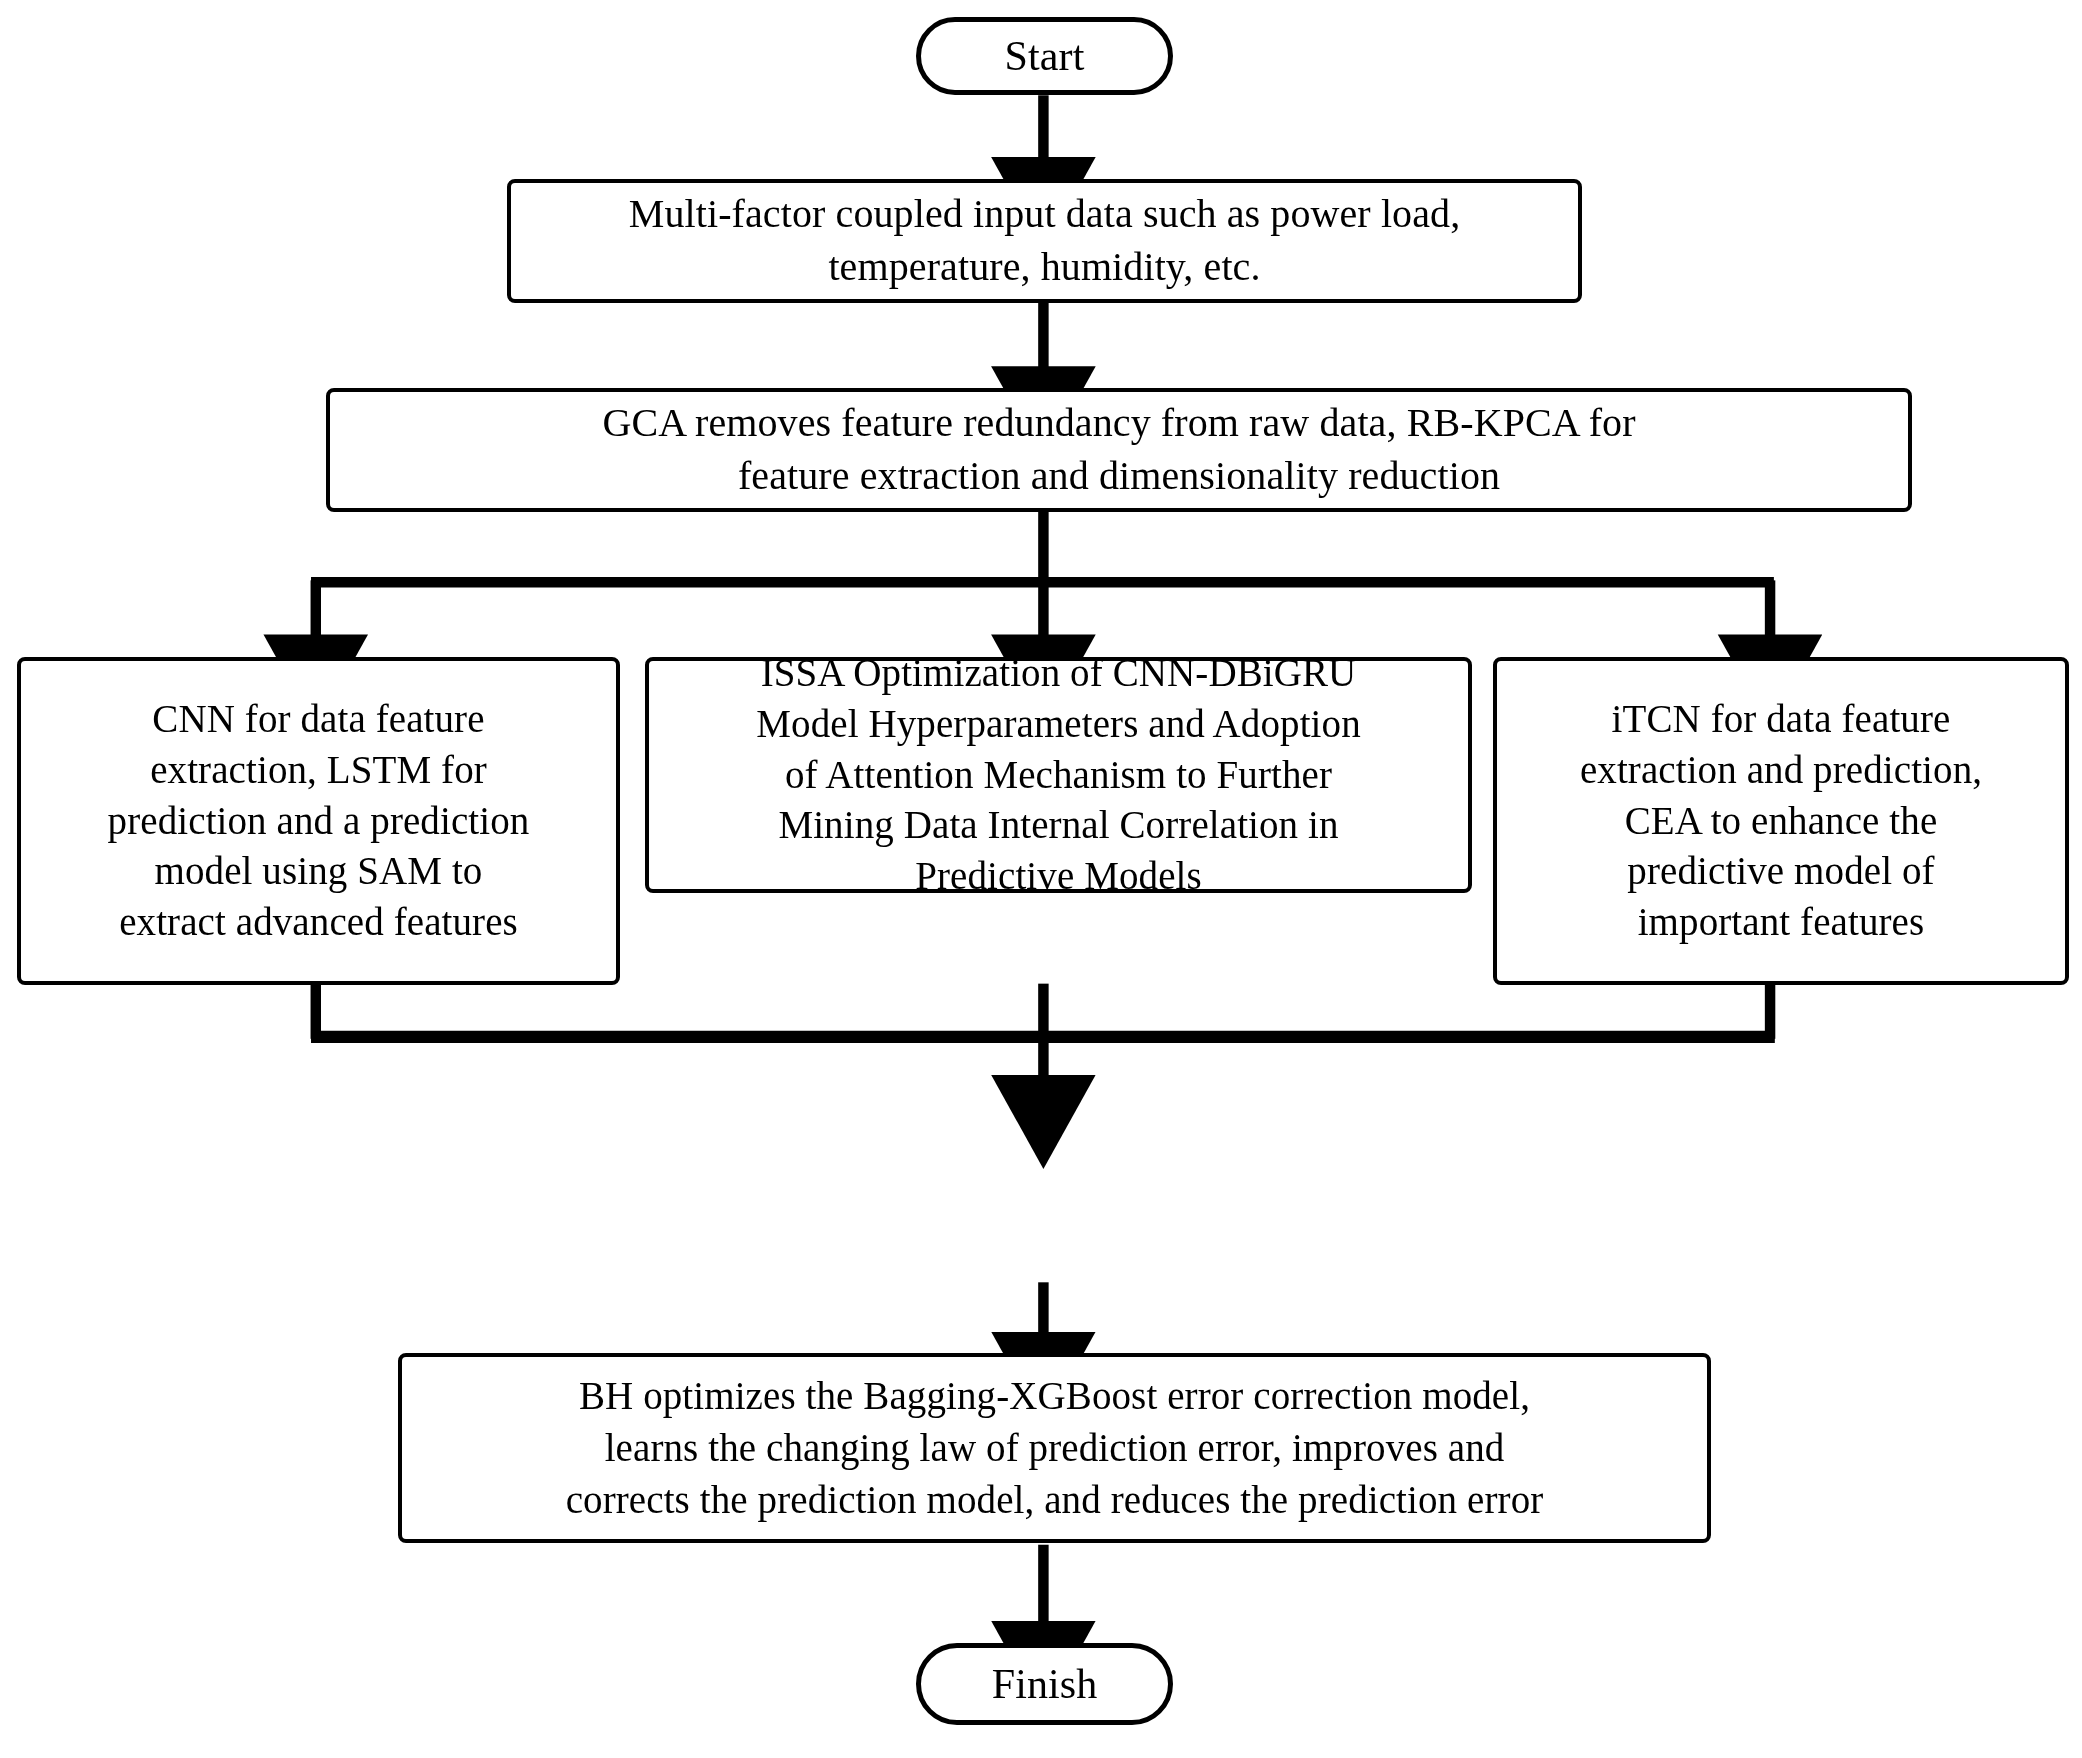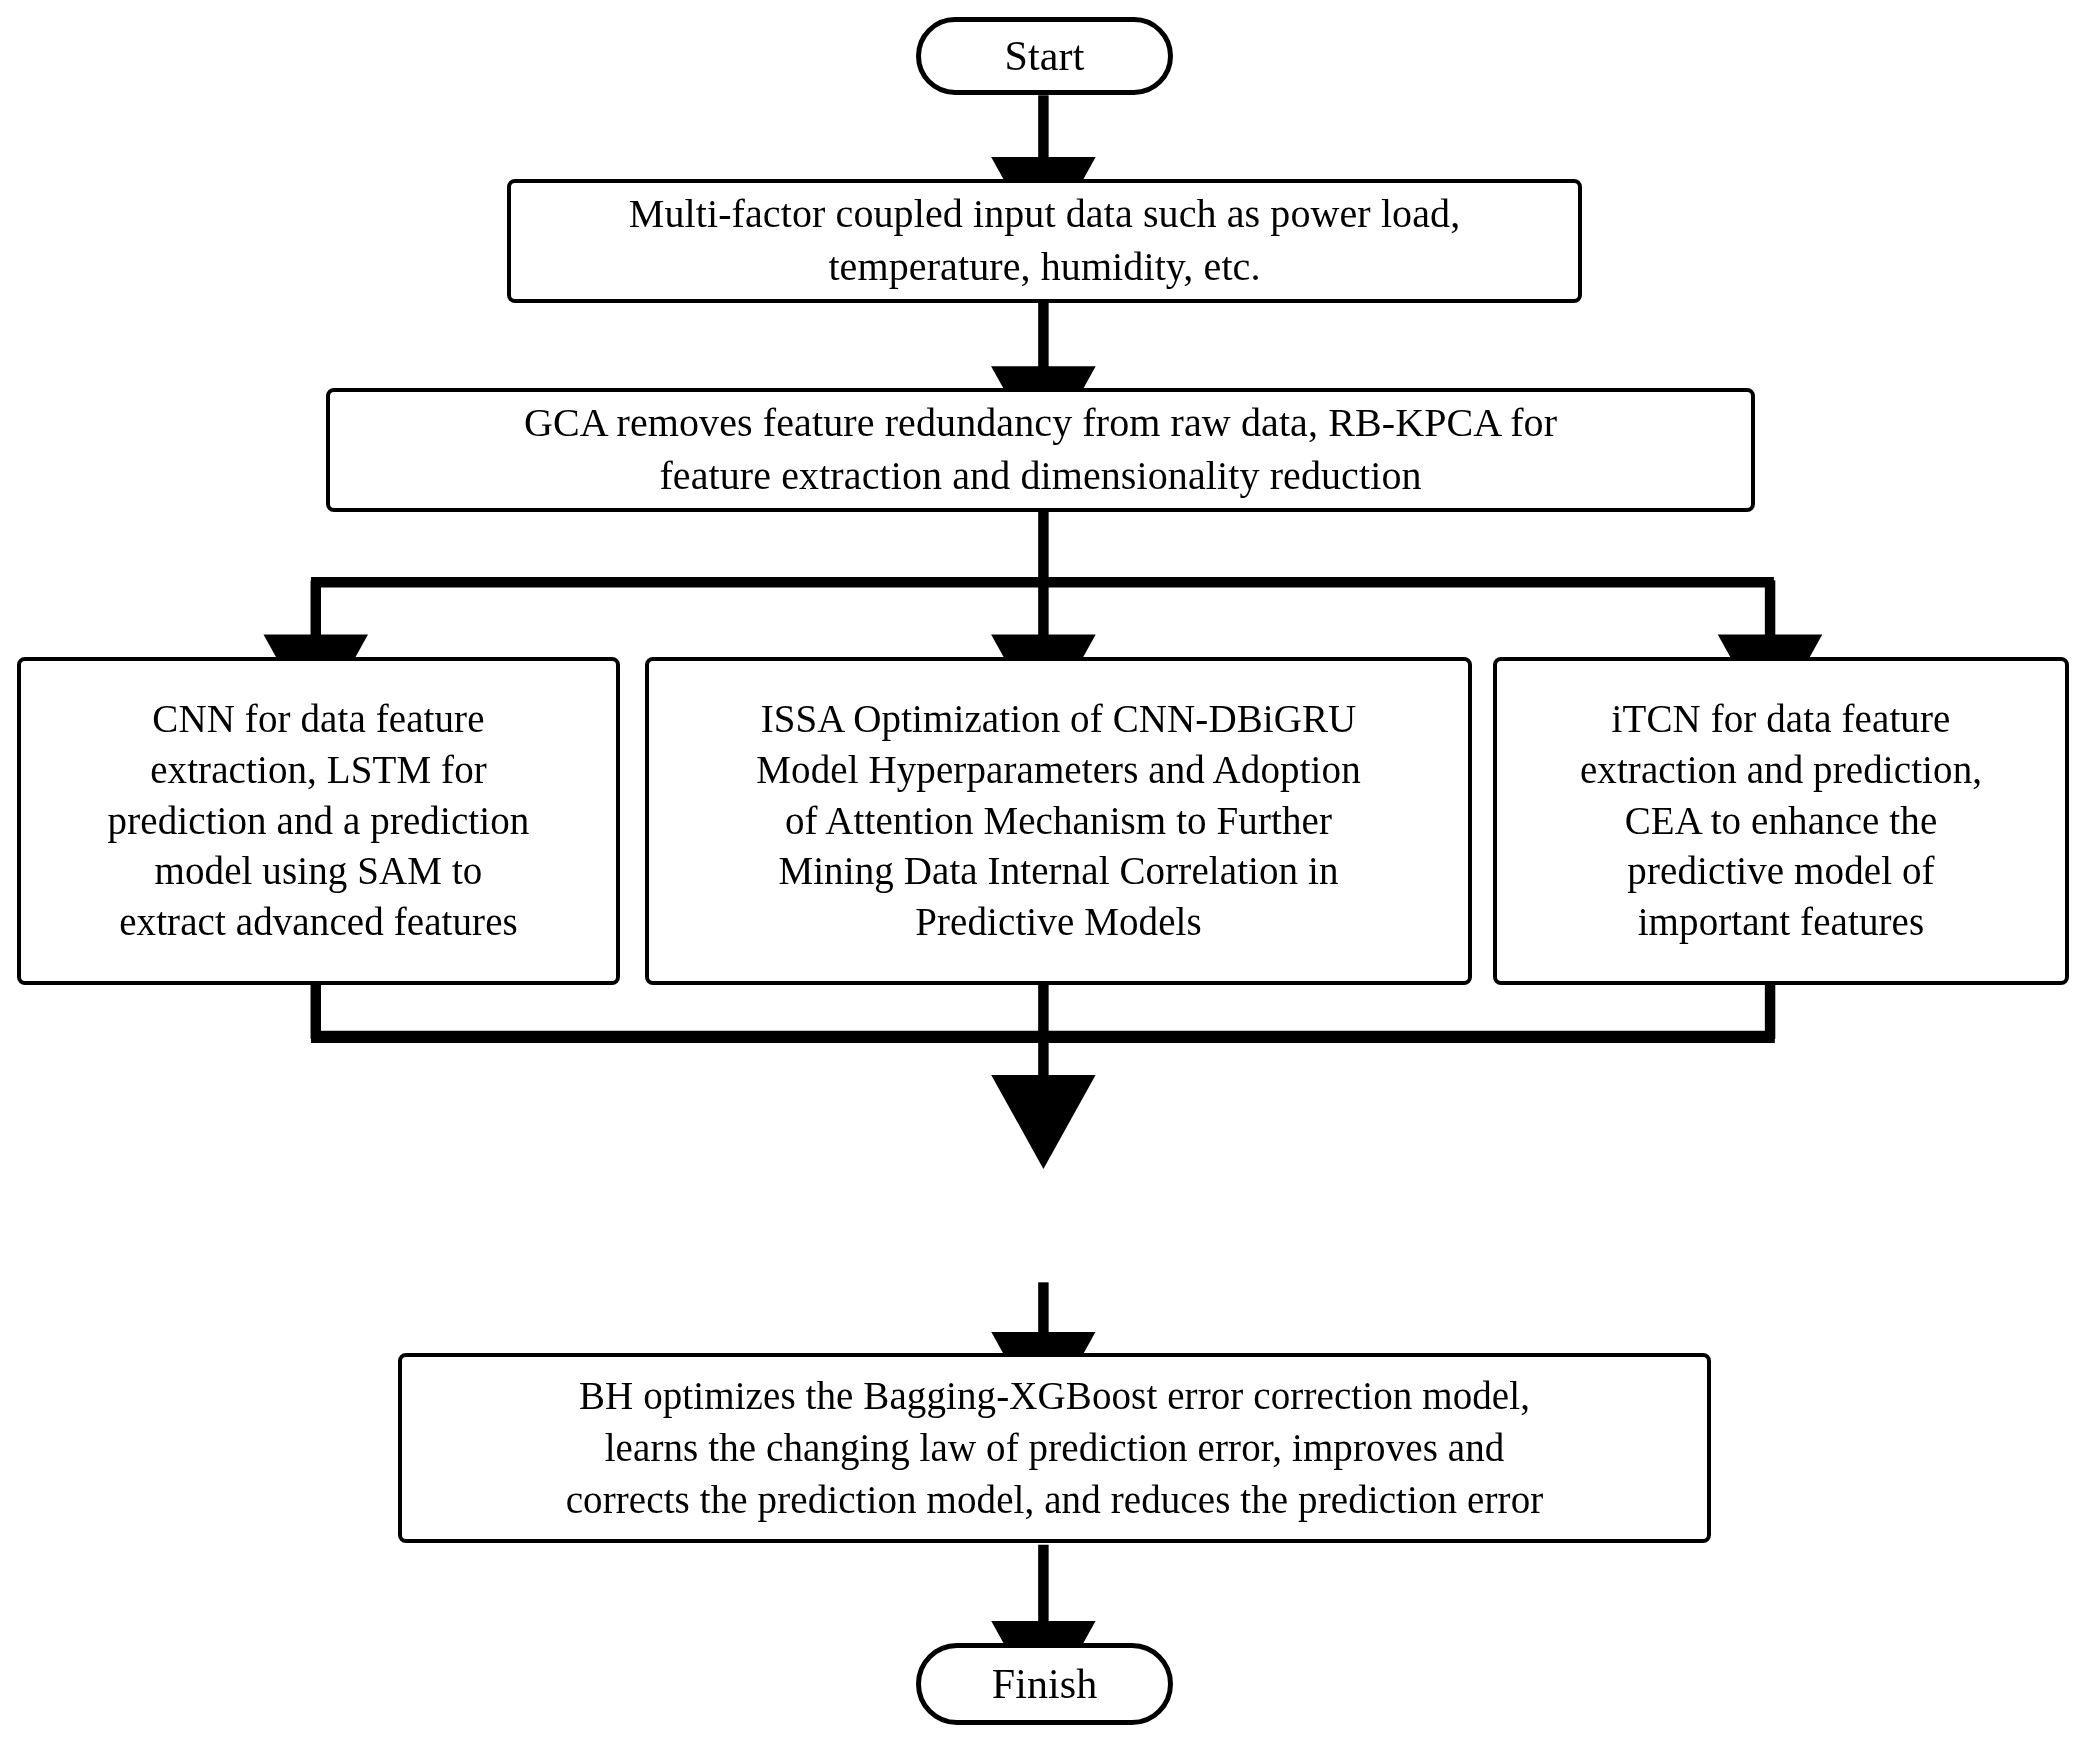--- a/index.html
+++ b/index.html
@@ -53,23 +53,23 @@
     font-size: 39px;
     letter-spacing: 0.1px;
   }
   .node.stadium .label {
     font-size: 42px;
     line-height: 1.1;
   }
   
   #node-start      { left: 916px;  top: 17px;   width: 257px; height: 78px; }
   #node-input      { left: 507px;  top: 179px;  width: 1075px; height: 124px; }
-  #node-gca        { left: 326px;  top: 388px;  width: 1429px; height: 124px; }
+  #node-gca        { left: 326px;  top: 388px;  width: 1586px; height: 124px; }
   #node-branch-cnn { left: 17px;   top: 657px;  width: 603px;  height: 328px; }
-  #node-branch-issa{ left: 645px;  top: 657px;  width: 827px;  height: 328px; }
+  #node-branch-issa{ left: 645px;  top: 657px;  width: 827px;  height: 236px; }
   #node-branch-itcn{ left: 1493px; top: 657px;  width: 576px;  height: 328px; }
   #node-weighting  { left: 388px;  top: 1097px; width: 1314px; height: 185px; }
   #node-bh         { left: 398px;  top: 1353px; width: 1313px; height: 190px; }
   #node-finish     { left: 916px;  top: 1643px; width: 257px; height: 82px; }
 
   #node-branch-cnn .label,
   #node-branch-itcn .label { font-size: 39px; line-height: 1.30; }
   #node-branch-issa .label { font-size: 39px; line-height: 1.30; }
   #node-weighting .label,
   #node-bh .label { font-size: 39px; line-height: 1.34; }

